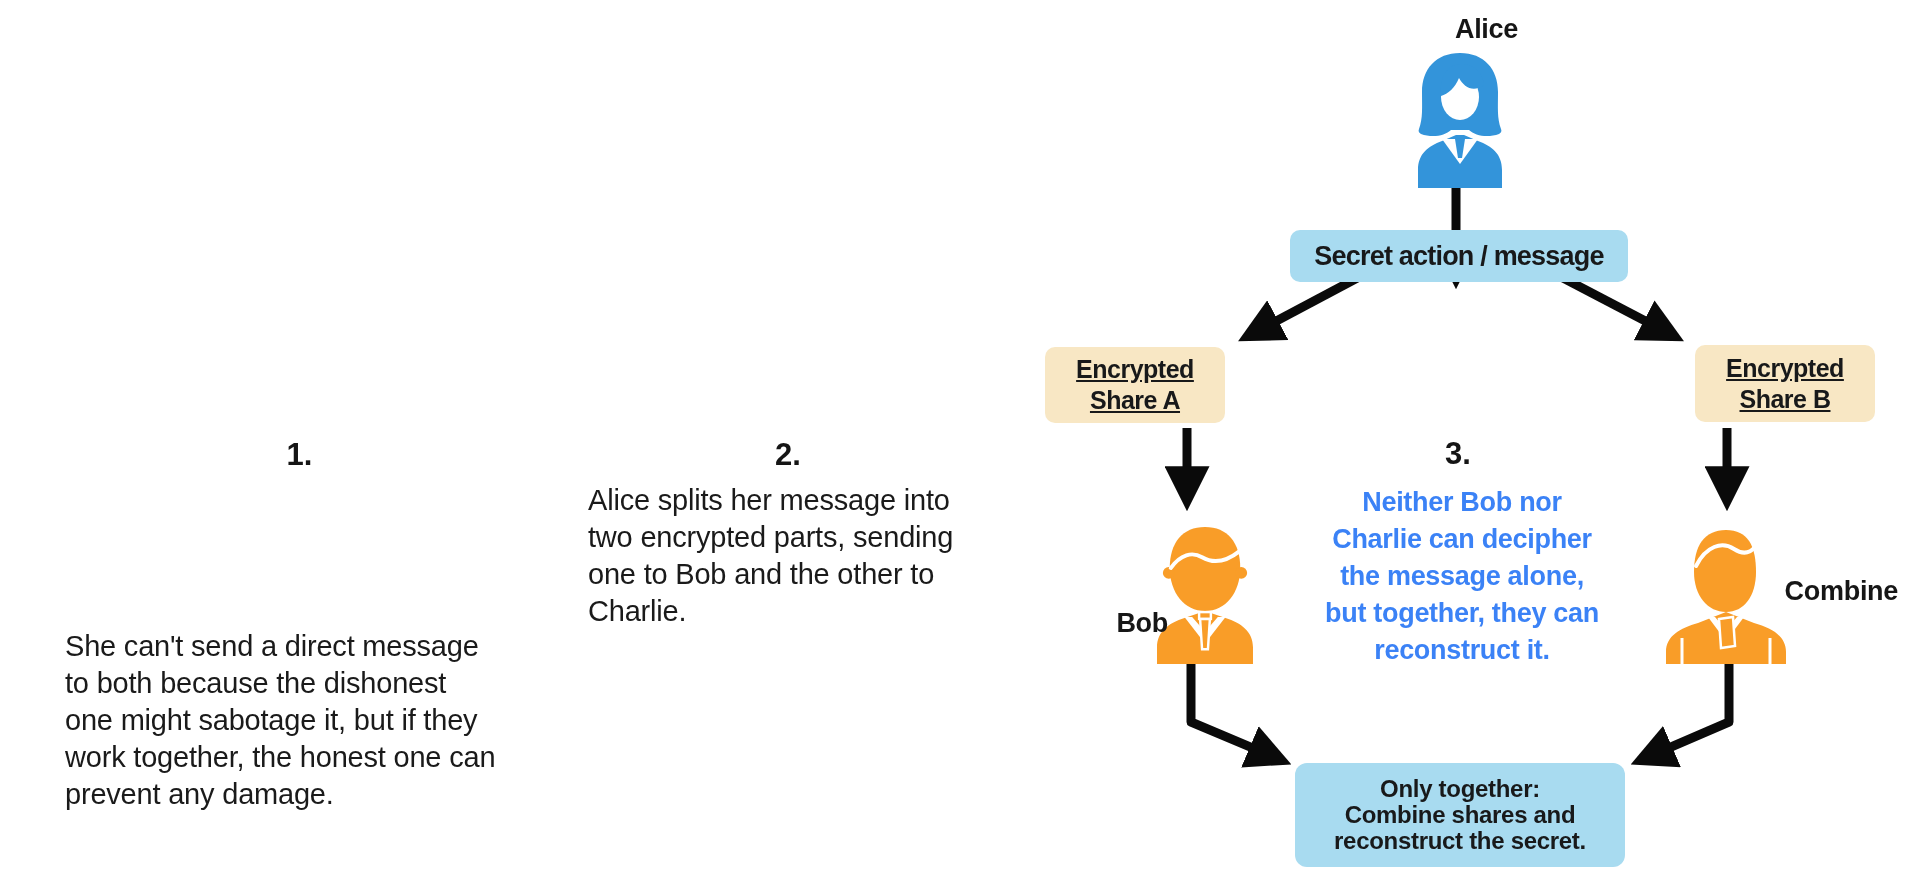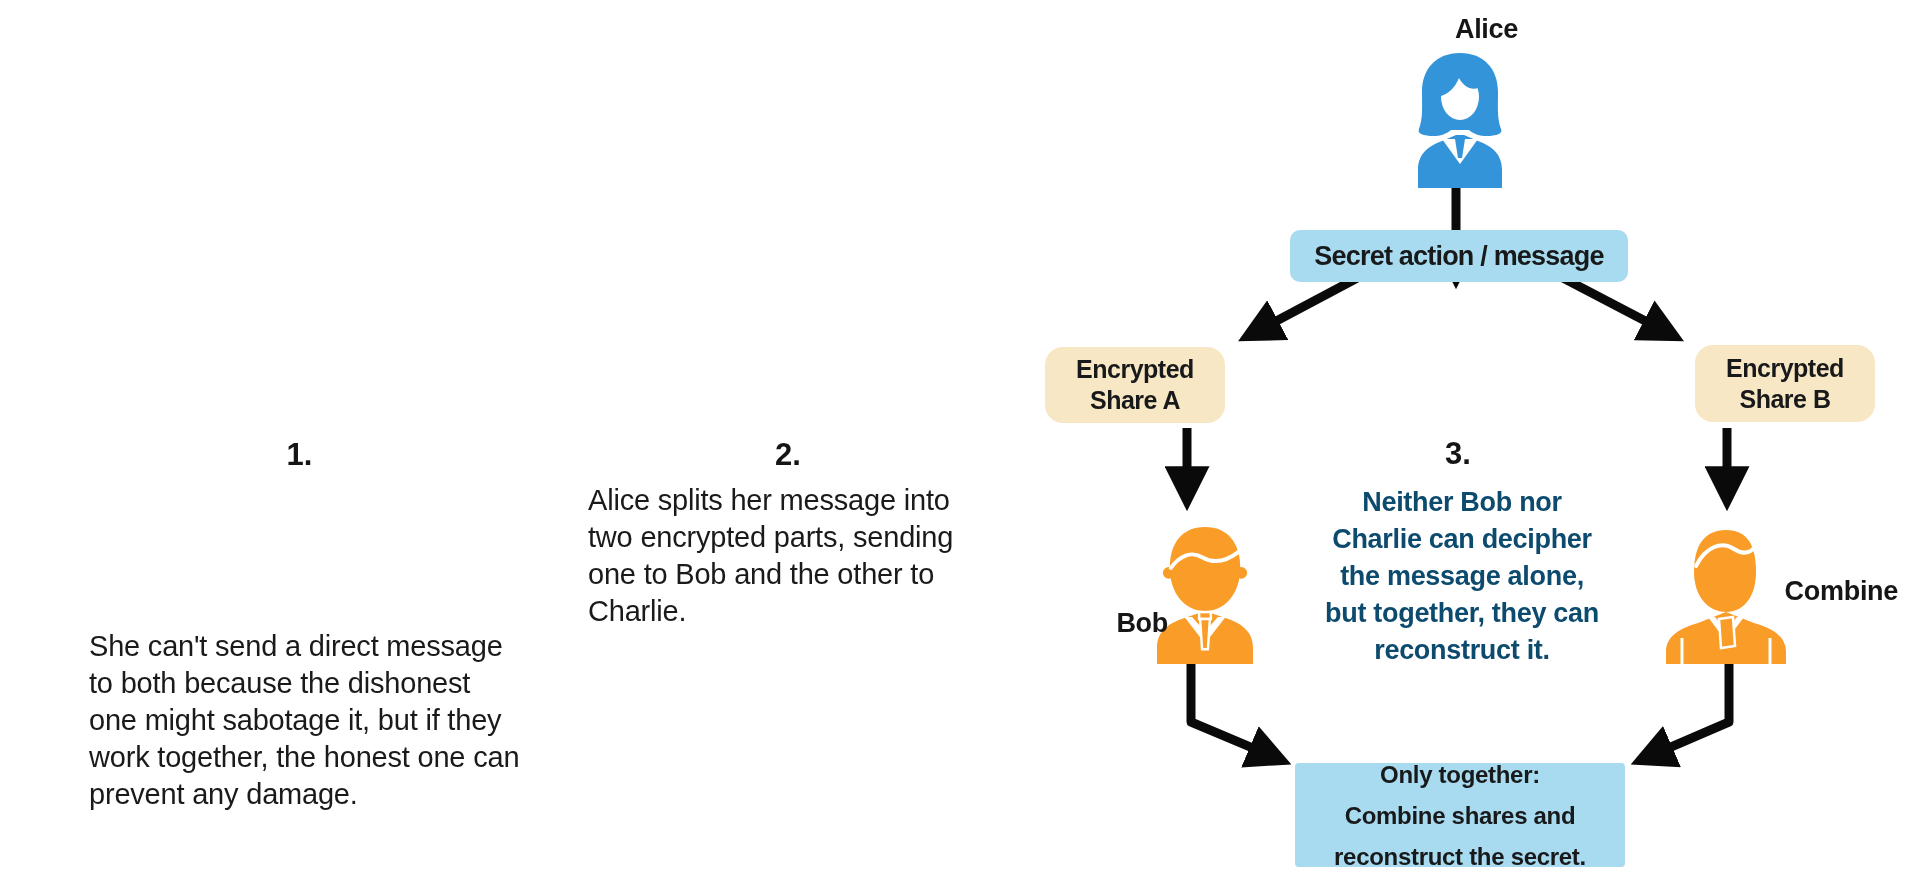--- a/index.html
+++ b/index.html
@@ -2,26 +2,26 @@
 <html style="--blue-icon: #3394DA; --light-blue-box: #A8DBF0; --cream-box: #F8E7C4; --orange-icon: #F99D28; --arrow: #0A0A0A;"><head>
 <meta charset="utf-8">
 <style>
   html,body{margin:0;padding:0;background:#fff;}
   .canvas{position:relative;width:1920px;height:889px;background:#fff;overflow:hidden;
           font-family:"Liberation Sans",sans-serif;color:#1b1b1b;}
   .abs{position:absolute;}
   .num{font-weight:bold;font-size:31px;line-height:34px;text-align:center;color:#151515;}
   .body-text{font-size:29px;line-height:37px;white-space:pre-line;color:#1a1a1a;letter-spacing:-0.2px;}
   .step3-text{font-weight:bold;font-size:27px;line-height:37px;text-align:center;white-space:pre-line;
-              color:#0c4a6e;letter-spacing:-0.3px;}
+              color:#3b82f6;letter-spacing:-0.3px;}
   .actor-label{font-weight:600;font-size:27px;text-align:right;color:#161616;letter-spacing:-0.3px;}
   .box{display:flex;align-items:center;justify-content:center;text-align:center;font-weight:bold;
        white-space:pre-line;color:#18191a;z-index:2;}
   .blue-box{background:var(--light-blue-box);border-radius:10px;}
-  .cream-box{background:var(--cream-box);border-radius:18px;}
+  .cream-box{background:var(--cream-box);border-radius:10px;text-decoration:underline;}
   .arrow-layer{position:absolute;left:0;top:0;z-index:1;}
   .icon{position:absolute;z-index:2;}
   .txt{z-index:3;}
 </style>
 </head>
 <body>
 
 <div class="canvas">
 
   <svg class="arrow-layer" width="1920" height="889" viewBox="0 0 1920 889">
@@ -35,21 +35,21 @@
       <path d="M1378,267 L1248,336" marker-end="url(#ah)"></path>
       <path d="M1542,267 L1674,336" marker-end="url(#ah)"></path>
       <path d="M1187,428 V500" marker-end="url(#ah)"></path>
       <path d="M1727,428 V500" marker-end="url(#ah)"></path>
       <path d="M1191,664 L1191,722 L1281,760" marker-end="url(#ah)"></path>
       <path d="M1729,664 L1729,722 L1641,760" marker-end="url(#ah)"></path>
     </g>
   </svg>
 
   <div class="abs num txt" style="left:77px;top:438px;width:445px;">1.</div>
-  <div class="abs body-text txt" style="left:89px;top:628px;width:480px;">She can't send a direct message
+  <div class="abs body-text txt" style="left:65px;top:628px;width:480px;">She can't send a direct message
 to both because the dishonest
 one might sabotage it, but if they
 work together, the honest one can
 prevent any damage.</div>
 
   <div class="abs num txt" style="left:588px;top:438px;width:400px;">2.</div>
   <div class="abs body-text txt" style="left:588px;top:482px;width:430px;">Alice splits her message into
 two encrypted parts, sending
 one to Bob and the other to
 Charlie.</div>
@@ -95,17 +95,17 @@
   <svg class="icon" style="left:1658px;top:524px;" width="136" height="140" viewBox="0 0 136 140">
     <path fill="var(--orange-icon)" d="M68,6 C46,6 36,22 36,48 C36,72 50,88 68,88 C86,88 98,72 98,48 C98,22 90,6 68,6 Z"></path>
     <path d="M38,42 C48,22 64,17 76,25 C85,31 92,29 97,23" stroke="#ffffff" stroke-width="4" fill="none" stroke-linecap="round"></path>
     <path fill="var(--orange-icon)" d="M8,140 L8,128 C8,112 22,104 40,99 L68,88 L96,99 C114,104 128,112 128,128 L128,140 Z"></path>
     <polygon fill="#ffffff" points="50,93 68,117 86,93"></polygon>
     <polygon fill="var(--orange-icon)" points="57,93 68,106 79,93"></polygon>
     <polygon fill="var(--orange-icon)" stroke="#ffffff" stroke-width="2.5" points="61,95 75,93 77,122 63,124"></polygon>
     <path d="M24,114 L24,140 M112,114 L112,140" stroke="#ffffff" stroke-width="3" fill="none"></path>
   </svg>
 
-  <div class="abs box blue-box" style="left:1295px;top:763px;width:330px;height:104px;font-size:24px;line-height:41px;letter-spacing:-0.3px;border-radius:4px;">Only together:
+  <div class="abs box blue-box" style="left:1295px;top:763px;width:330px;height:104px;font-size:24px;line-height:26px;letter-spacing:-0.3px;border-radius:12px;">Only together:
 Combine shares and
 reconstruct the secret.</div>
 
 </div>
 
 </body></html>

